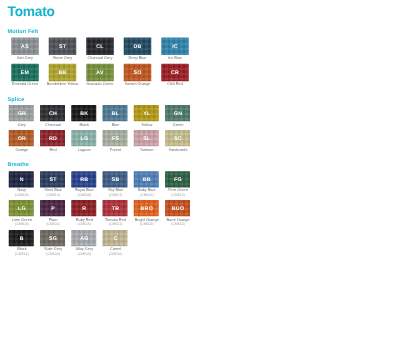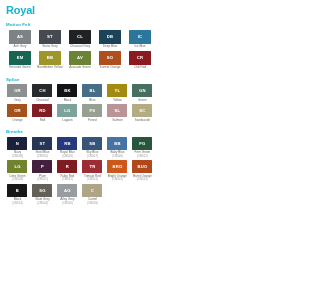--- a/index.html
+++ b/index.html
@@ -101,21 +101,21 @@
     line-height: 3.3px;
     color: #9a9a9a;
     text-align: center;
   }
 </style>
 </head>
 <body>
 
 <div class="page">
 
-  <div class="page-title">Royal</div>
+  <div class="page-title">Tomato</div>
 
   <div class="section">
     <div class="section-title">Motion Felt</div>
     <div class="swatch-grid grid-5">
         <div class="swatch-cell">
           <div class="chip" style="background: rgb(138, 144, 149);">
             <span class="chip-code">AS</span>
           </div>
           <div class="chip-label">Ash Grey</div>
         </div>

